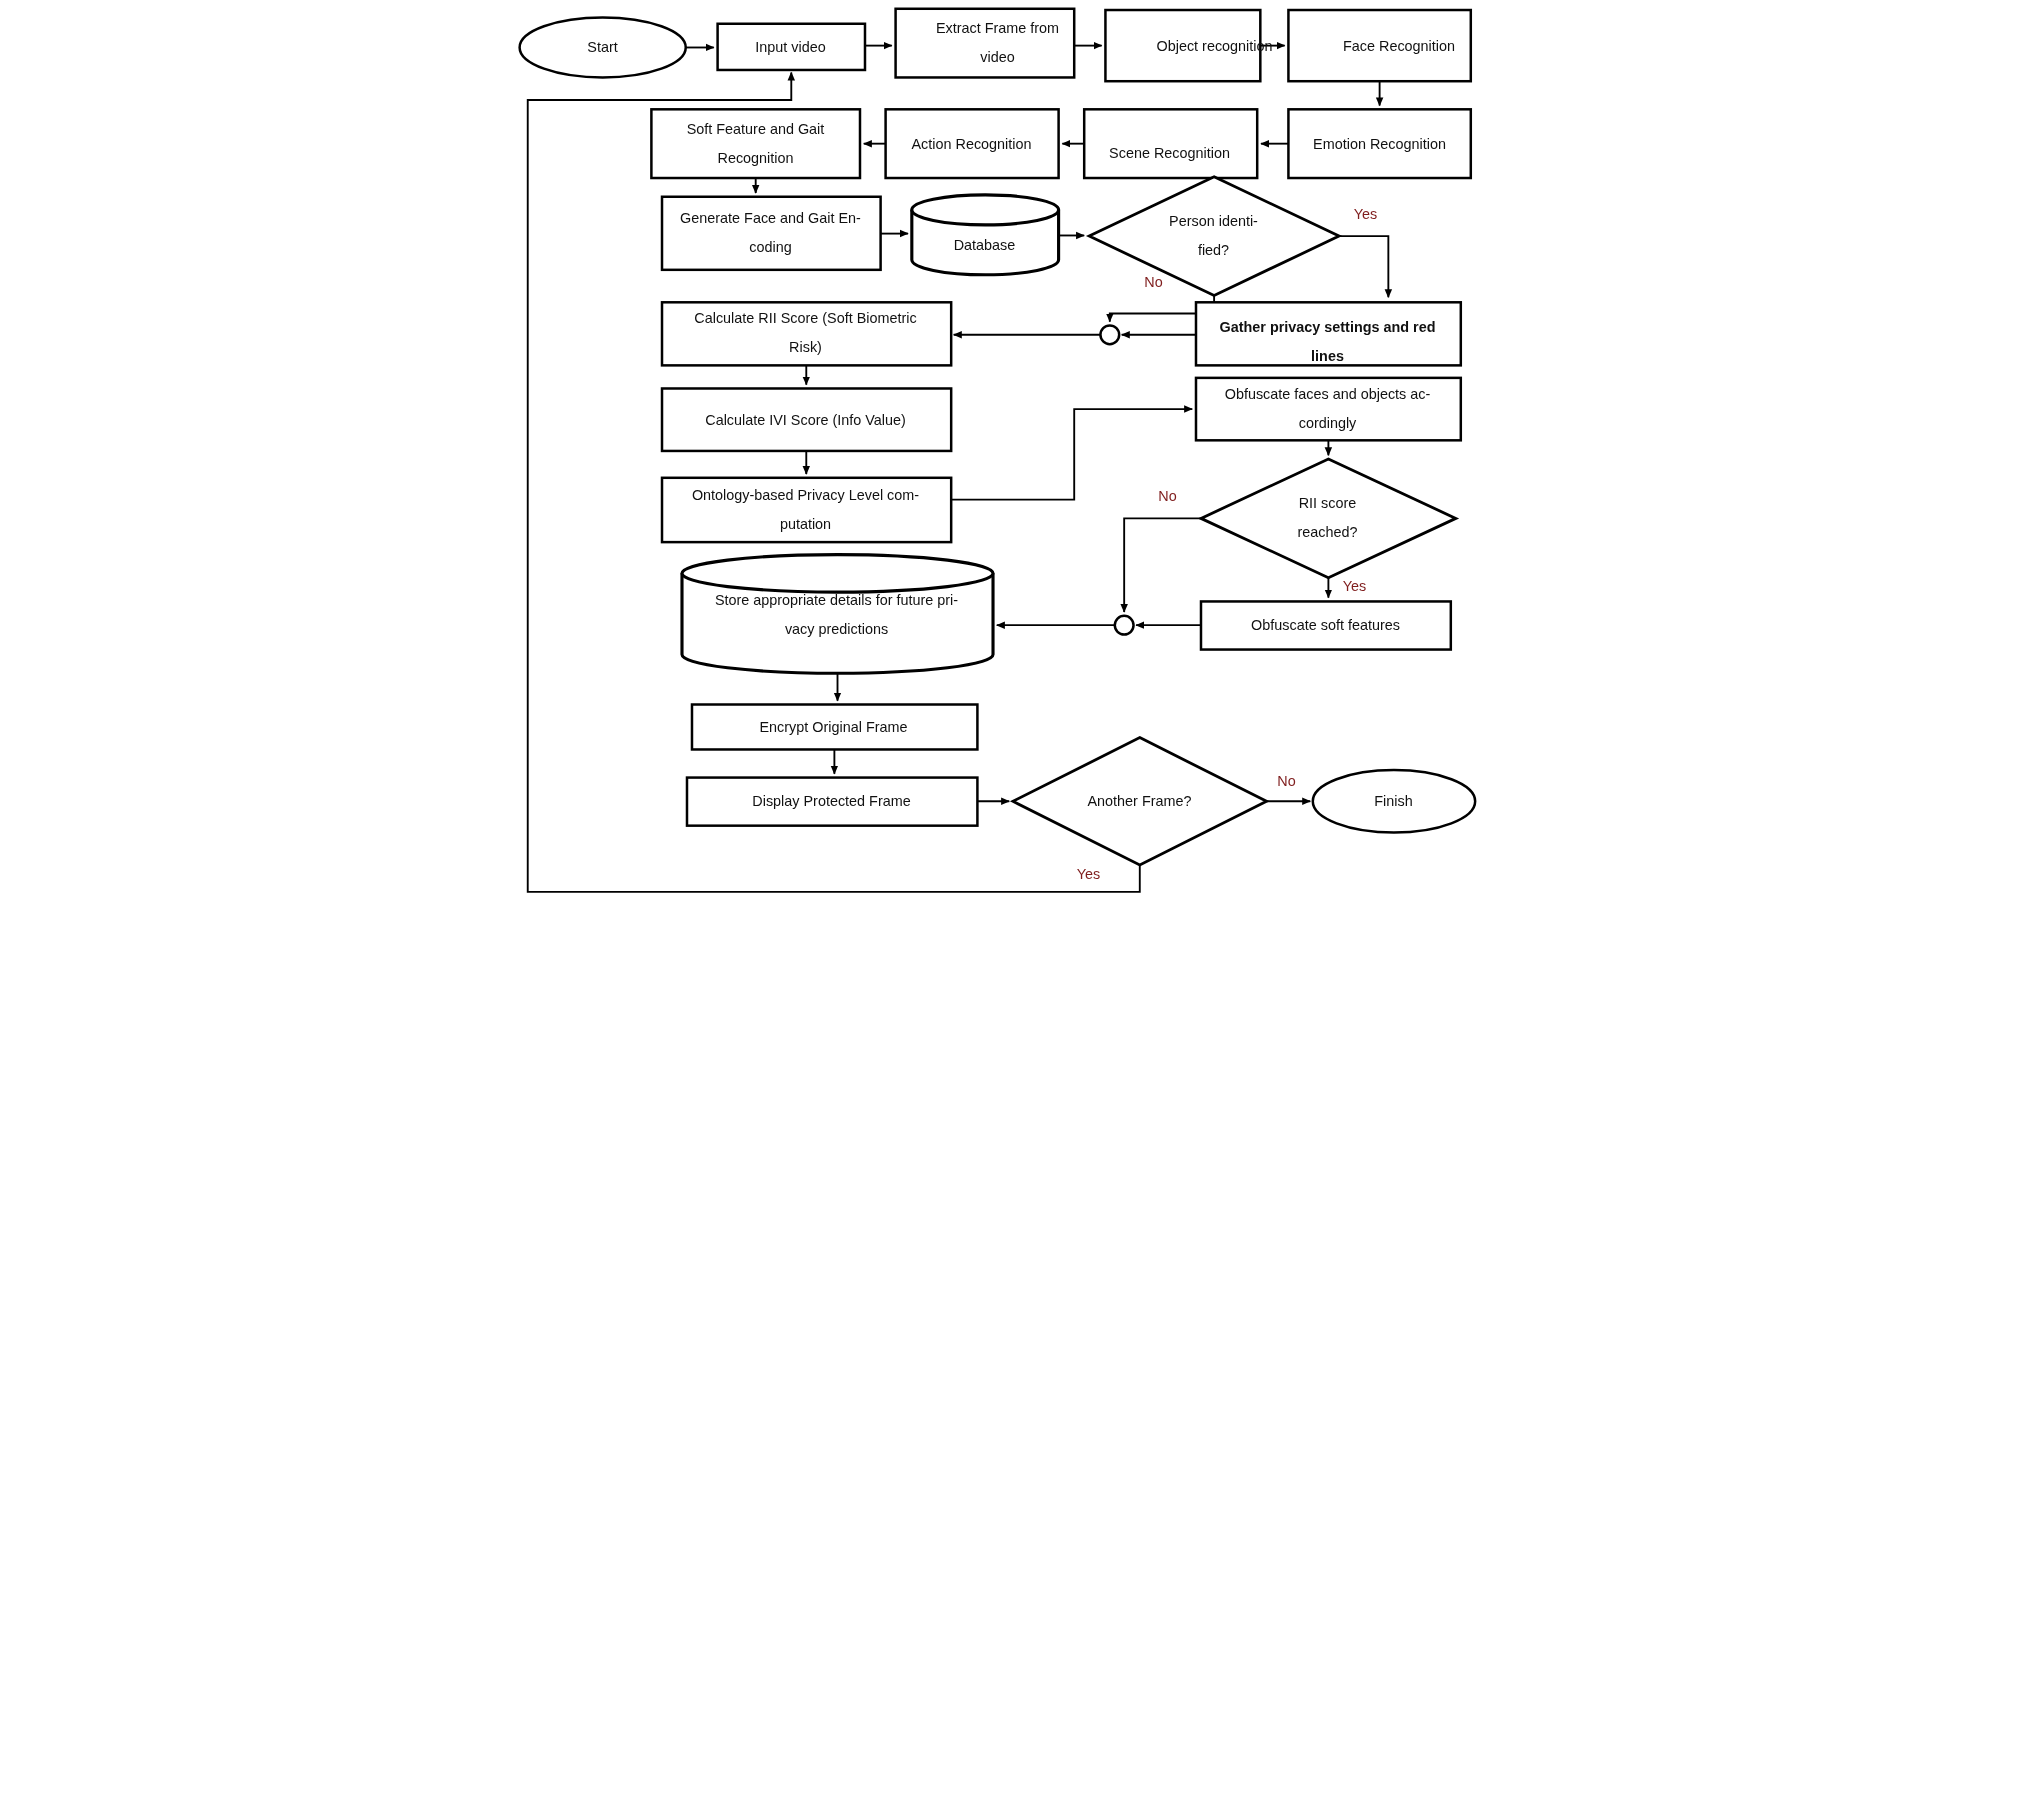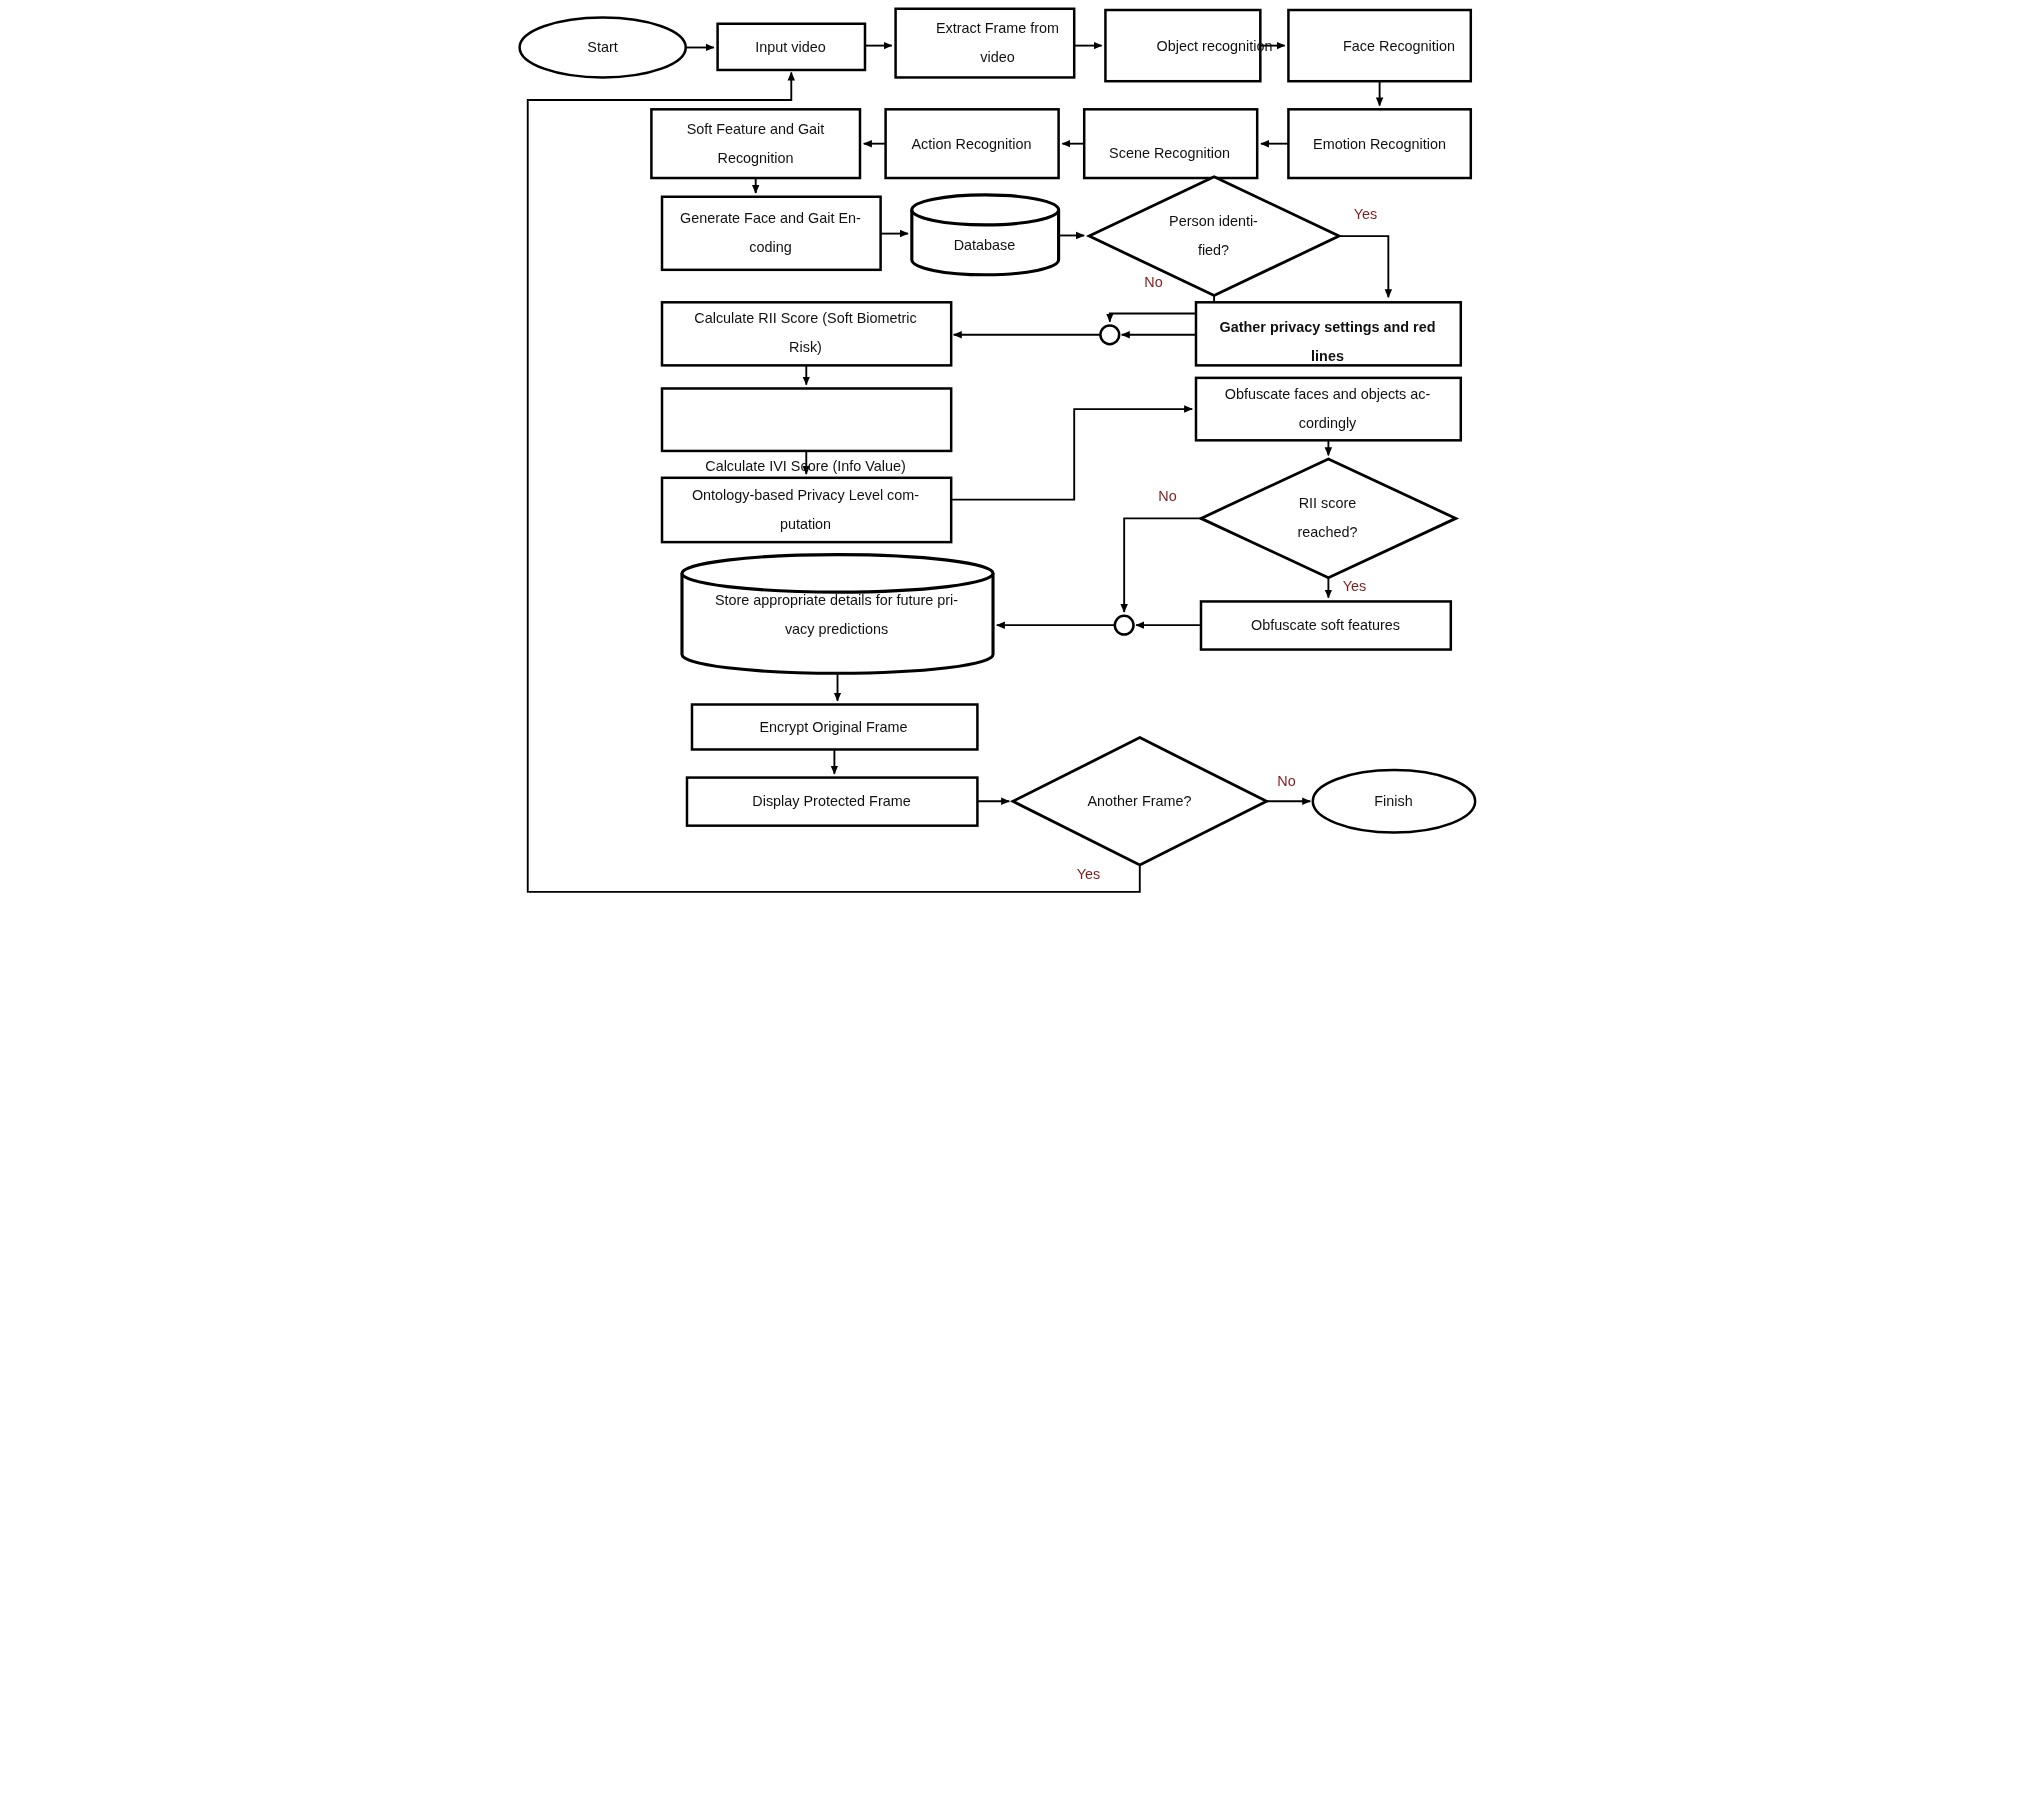--- a/index.html
+++ b/index.html
@@ -152,21 +152,21 @@
 coding</div>
   <div class="node-text" style="left:476px; top:245px; width:144px;">Database</div>
   <div class="node-text" style="left:705px; top:236px; width:175px;">Person identi-
 fied?</div>
 
   <div class="node-text" style="left:297px; top:333px; width:287px;">Calculate RII Score (Soft Biometric
 Risk)</div>
   <div class="node-text" style="left:819px; top:342px; width:308px;font-weight:bold;">Gather privacy settings and red
 lines</div>
 
-  <div class="node-text" style="left:297px; top:420px; width:266px;margin-top:46px;">Calculate IVI Score (Info Value)</div>
+  <div class="node-text" style="left:297px; top:420px; width:266px;">Calculate IVI Score (Info Value)</div>
   <div class="node-text" style="left:819px; top:409px; width:262px;">Obfuscate faces and objects ac-
 cordingly</div>
 
   <div class="node-text" style="left:297px; top:510px; width:287px;">Ontology-based Privacy Level com-
 putation</div>
   <div class="node-text" style="left:819px; top:518px; width:150px;">RII score
 reached?</div>
 
   <div class="node-text" style="left:328px; top:615px; width:312px;">Store appropriate details for future pri-
 vacy predictions</div>

